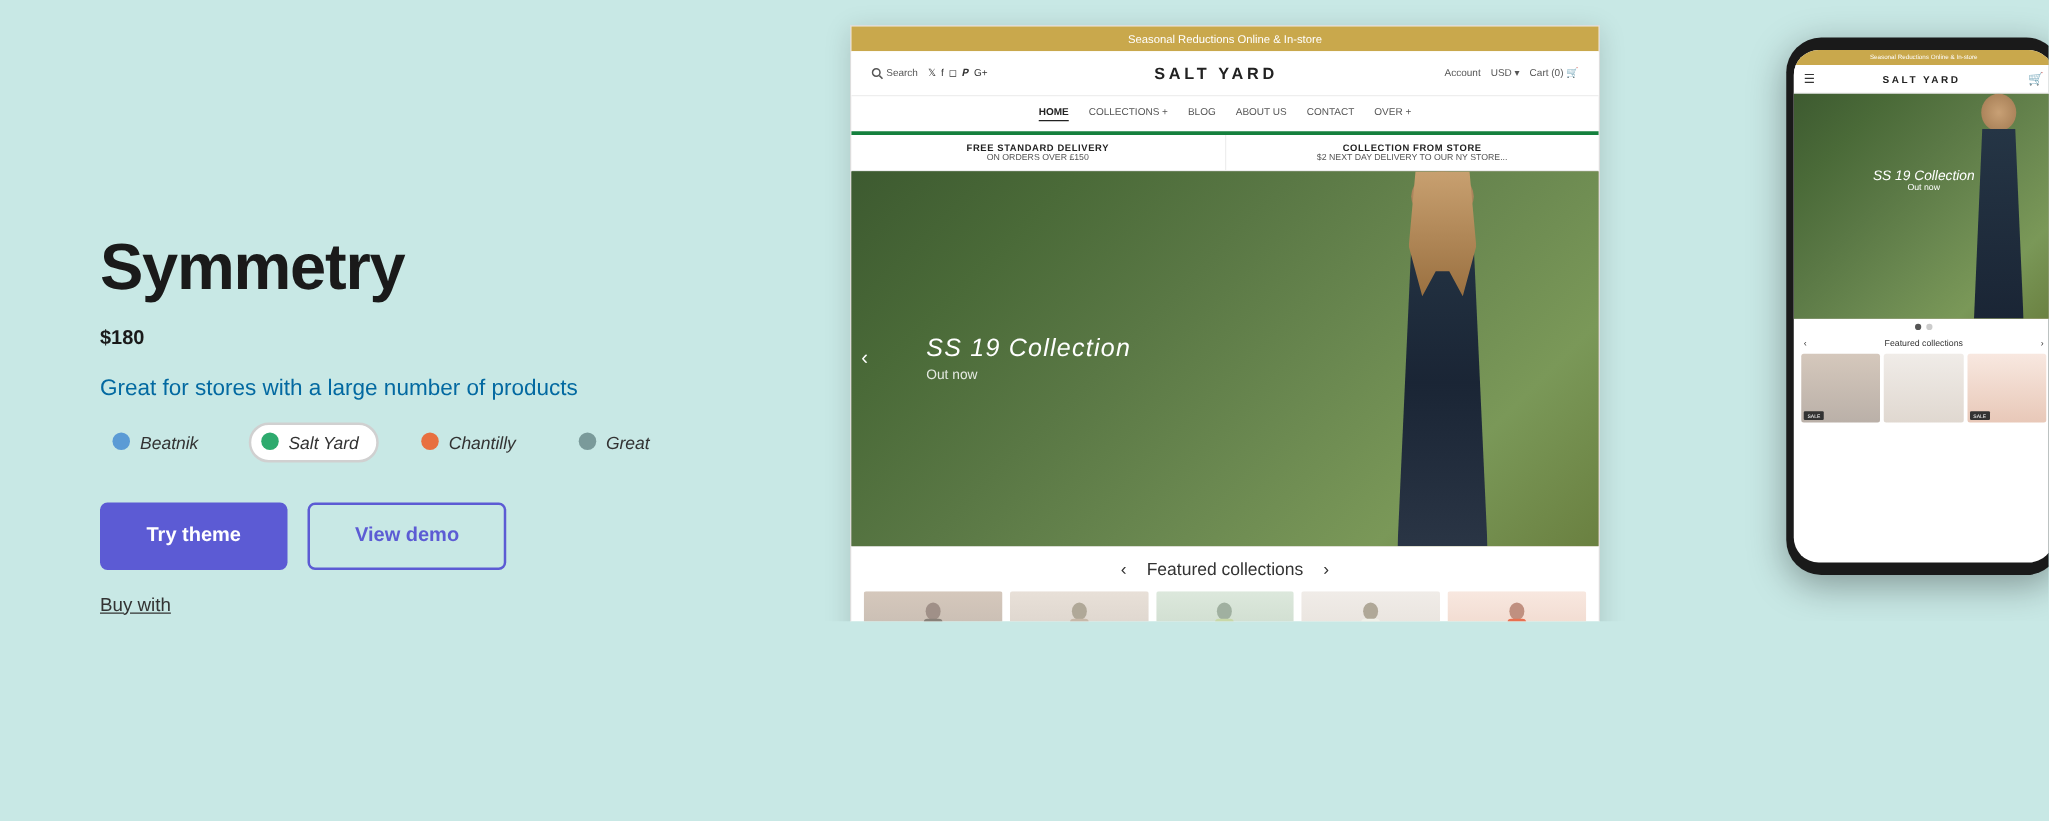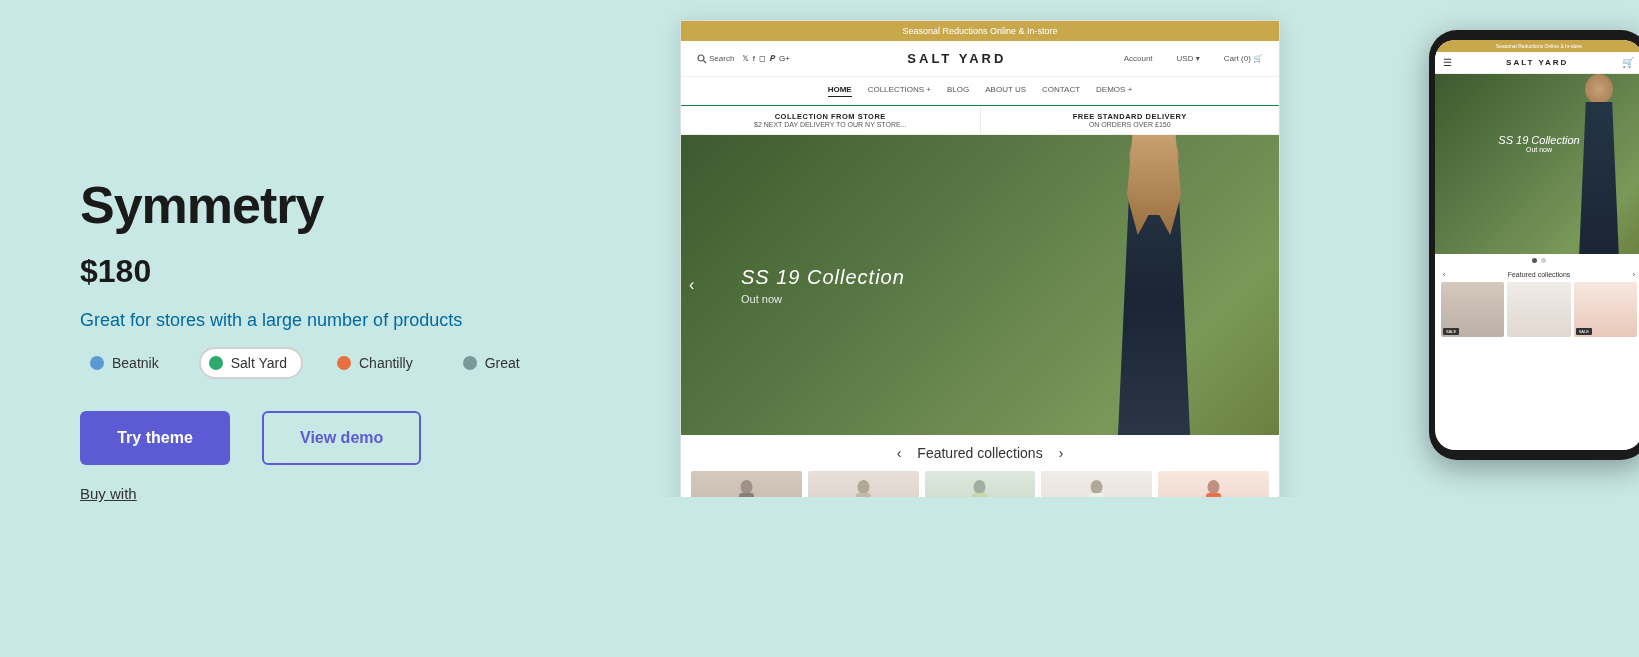--- a/index.html
+++ b/index.html
@@ -25,21 +25,21 @@
 
     .theme-title {
       font-size: 52px;
       font-weight: 700;
       color: #1a1a1a;
       margin-bottom: 18px;
       letter-spacing: -1px;
     }
 
     .theme-price {
-      font-size: 32px;
+      font-size: 16px;
       font-weight: 600;
       color: #1a1a1a;
       margin-bottom: 18px;
     }
 
     .theme-desc {
       font-size: 18px;
       color: #0369a1;
       margin-bottom: 14px;
       line-height: 1.4;
@@ -56,26 +56,27 @@
 
     .style-options {
       display: flex;
       align-items: center;
       gap: 24px;
       margin-bottom: 32px;
     }
 
     .style-option {
       display: flex;
-      align-items: center;
+      align-items: flex-start;
       gap: 8px;
       cursor: pointer;
       padding: 6px 14px 6px 8px;
       border-radius: 24px;
       border: 2px solid transparent;
+      font-style: italic;
     }
 
     .style-option.active {
       background-color: #fff;
       border: 2px solid #d0d0d0;
     }
 
     .style-dot {
       width: 14px;
       height: 14px;
@@ -109,21 +110,20 @@
     .btn-demo {
       background-color: transparent;
       color: #5c5bd4;
       border: 2px solid #5c5bd4;
       border-radius: 6px;
       padding: 16px 36px;
       font-size: 16px;
       font-weight: 600;
       cursor: pointer;
       min-width: 150px;
-      margin-left: 16px;
     }
 
     .buy-link {
       color: #333;
       font-size: 15px;
       text-decoration: underline;
       cursor: pointer;
       width: fit-content;
     }
 
@@ -191,30 +191,30 @@
       font-weight: 700;
       letter-spacing: 3px;
       color: #222;
       text-align: center;
     }
 
     .store-header-right {
       font-size: 8px;
       color: #555;
       display: flex;
-      gap: 24px;
+      gap: 8px;
     }
 
     
     .store-nav {
       display: flex;
       justify-content: center;
       gap: 16px;
       padding: 8px 16px;
-      border-bottom: 1px solid #15803d;
+      border-bottom: 3px solid #15803d;
       font-size: 8px;
       color: #555;
     }
 
     .store-nav .active-nav {
       font-weight: 700;
       color: #222;
       border-bottom: 1px solid #222;
       padding-bottom: 2px;
     }
@@ -514,31 +514,31 @@
         <span>Cart (0) 🛒</span>
       </div>
     </div>
 
     <div class="store-nav">
       <span class="active-nav">HOME</span>
       <span>COLLECTIONS +</span>
       <span>BLOG</span>
       <span>ABOUT US</span>
       <span>CONTACT</span>
-      <span>DEMOS +</span>
+      <span>OVER +</span>
     </div>
 
     <div class="shipping-bar">
+      <div class="shipping-item">
+        <strong>FREE STANDARD DELIVERY</strong>
+        <span>ON ORDERS OVER £150</span>
+      </div>
       <div class="shipping-item">
         <strong>COLLECTION FROM STORE</strong>
         <span>$2 NEXT DAY DELIVERY TO OUR NY STORE...</span>
-      </div>
-      <div class="shipping-item">
-        <strong>FREE STANDARD DELIVERY</strong>
-        <span>ON ORDERS OVER £150</span>
       </div>
     </div>
 
     <div class="hero-section">
 
       <div style="position:absolute;inset:0;background:linear-gradient(135deg,#3d5a30 0%,#4a6a38 20%,#5a7845 40%,#6a8850 60%,#7a9858 80%,#6a8040 100%);"></div>
 
       <div style="position:absolute;right:100px;top:0;width:50px;height:40px;background:radial-gradient(#c8a075,#a07850);border-radius:50%;"></div>
       <div style="position:absolute;right:85px;top:38px;width:80px;height:262px;background:linear-gradient(180deg,#253545 0%,#1a2535 50%,#2a3545 100%);clip-path:polygon(20% 0%,80% 0%,95% 100%,5% 100%);"></div>
 

